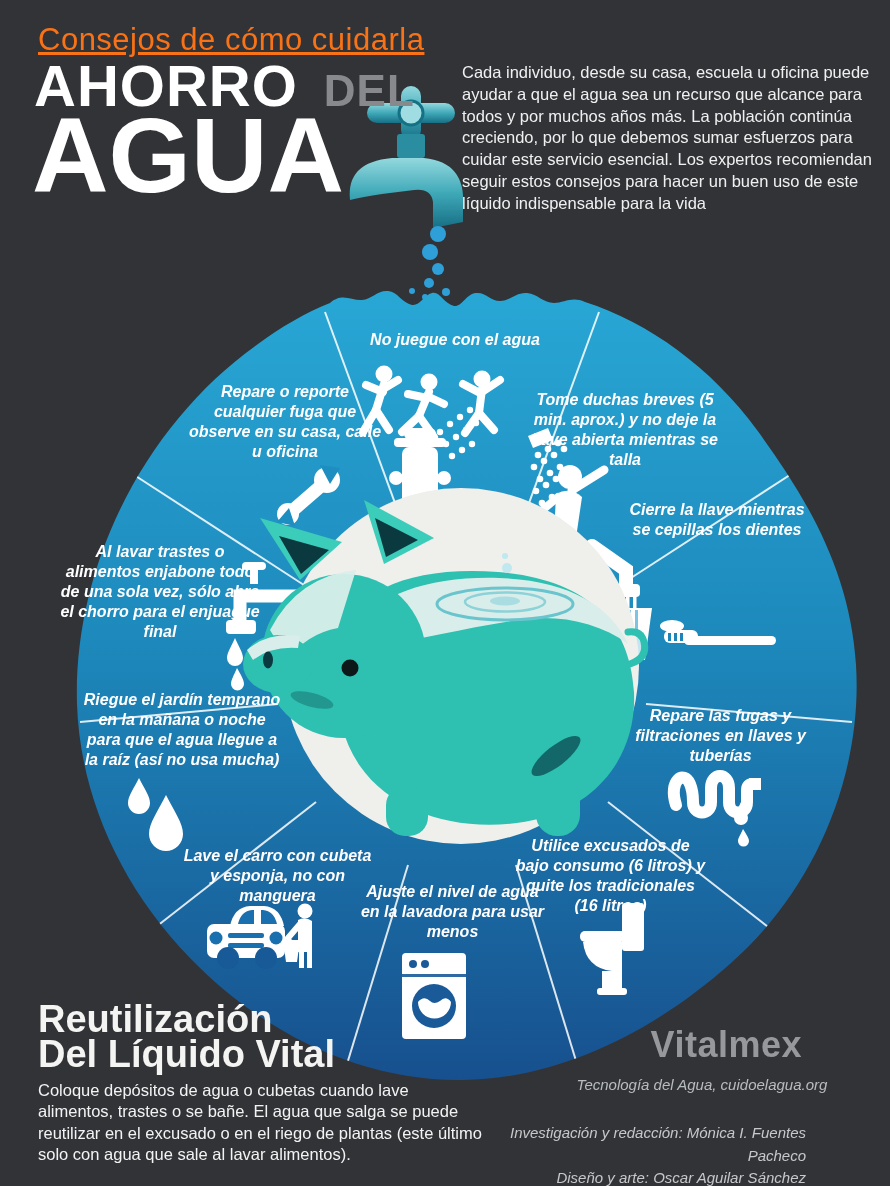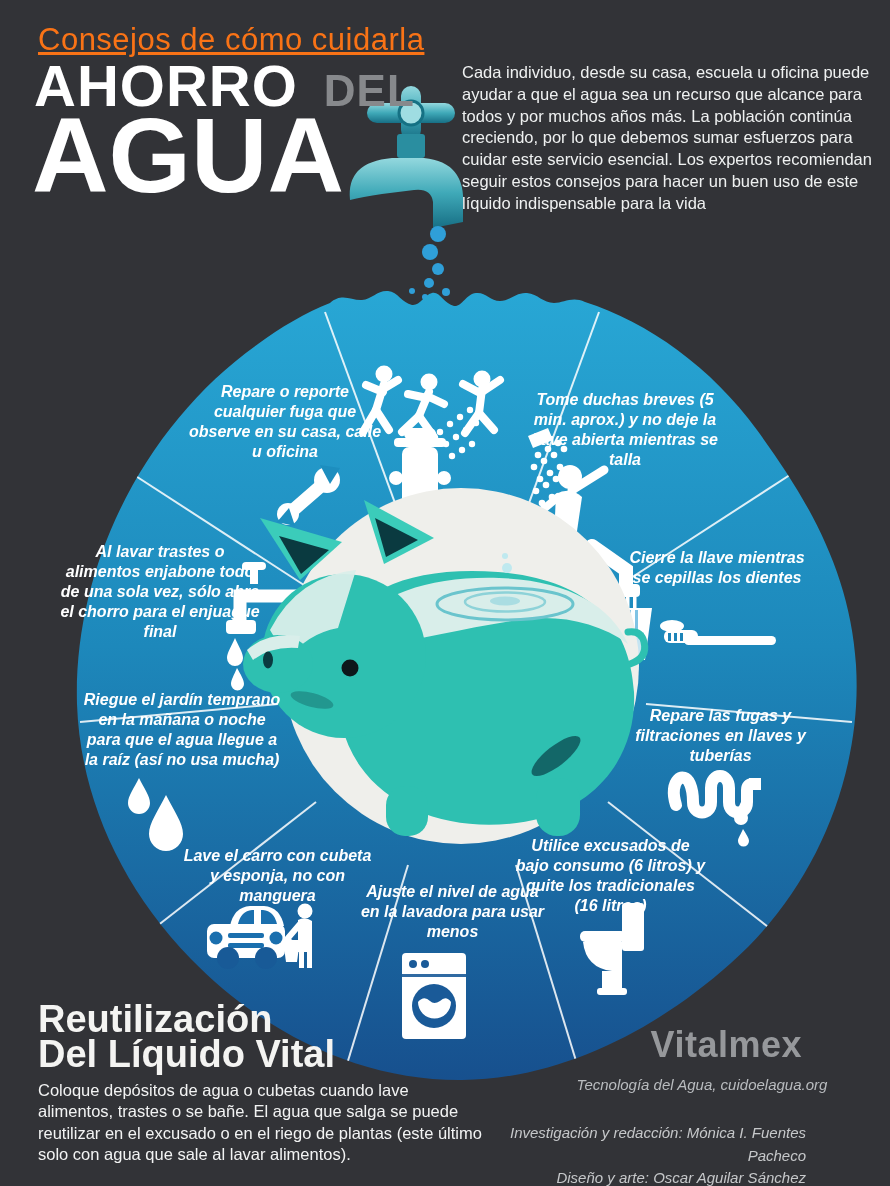--- a/index.html
+++ b/index.html
@@ -293,22 +293,23 @@
   </svg>
 
   <div class="abs kicker">Consejos de cómo cuidarla</div>
   <div class="abs title-row">
     <span class="title-w1">AHORRO</span>
     <span class="title-w2">DEL</span>
   </div>
   <div class="abs title-w3">AGUA</div>
   <div class="abs intro">Cada individuo, desde su casa, escuela u oficina puede ayudar a que el agua sea un recurso que alcance para todos y por muchos años más. La población continúa creciendo, por lo que debemos sumar esfuerzos para cuidar este servicio esencial. Los expertos recomiendan seguir estos consejos para hacer un buen uso de este líquido indispensable para la vida</div>
 
+  <div class="tip" style="left:335px;top:330px;width:240px;">No juegue con el agua</div>
   <div class="tip" style="left:527px;top:390px;width:196px;">Tome duchas breves (5 min. aprox.) y no deje la llave abierta mientras se talla</div>
-  <div class="tip" style="left:622px;top:548px;width:190px;">Cierre la llave mientras se cepillas los dientes</div>
+  <div class="tip" style="left:622px;top:500px;width:190px;">Cierre la llave mientras se cepillas los dientes</div>
   <div class="tip" style="left:628px;top:706px;width:185px;">Repare las fugas y filtraciones en llaves y tuberías</div>
   <div class="tip" style="left:513px;top:836px;width:195px;">Utilice excusados de bajo consumo (6 litros) y quite los tradicionales (16 litros)</div>
   <div class="tip" style="left:355px;top:882px;width:195px;">Ajuste el nivel de agua en la lavadora para usar menos</div>
   <div class="tip" style="left:180px;top:846px;width:195px;">Lave el carro con cubeta y esponja, no con manguera</div>
   <div class="tip" style="left:82px;top:690px;width:200px;">Riegue el jardín temprano en la mañana o noche para que el agua llegue a la raíz (así no usa mucha)</div>
   <div class="tip" style="left:60px;top:542px;width:200px;">Al lavar trastes o alimentos enjabone todo de una sola vez, sólo abra el chorro para el enjuague final</div>
   <div class="tip" style="left:185px;top:382px;width:200px;">Repare o reporte cualquier fuga que observe en su casa, calle u oficina</div>
 
   <div class="abs reuse-title">
     <div>Reutilización</div>

